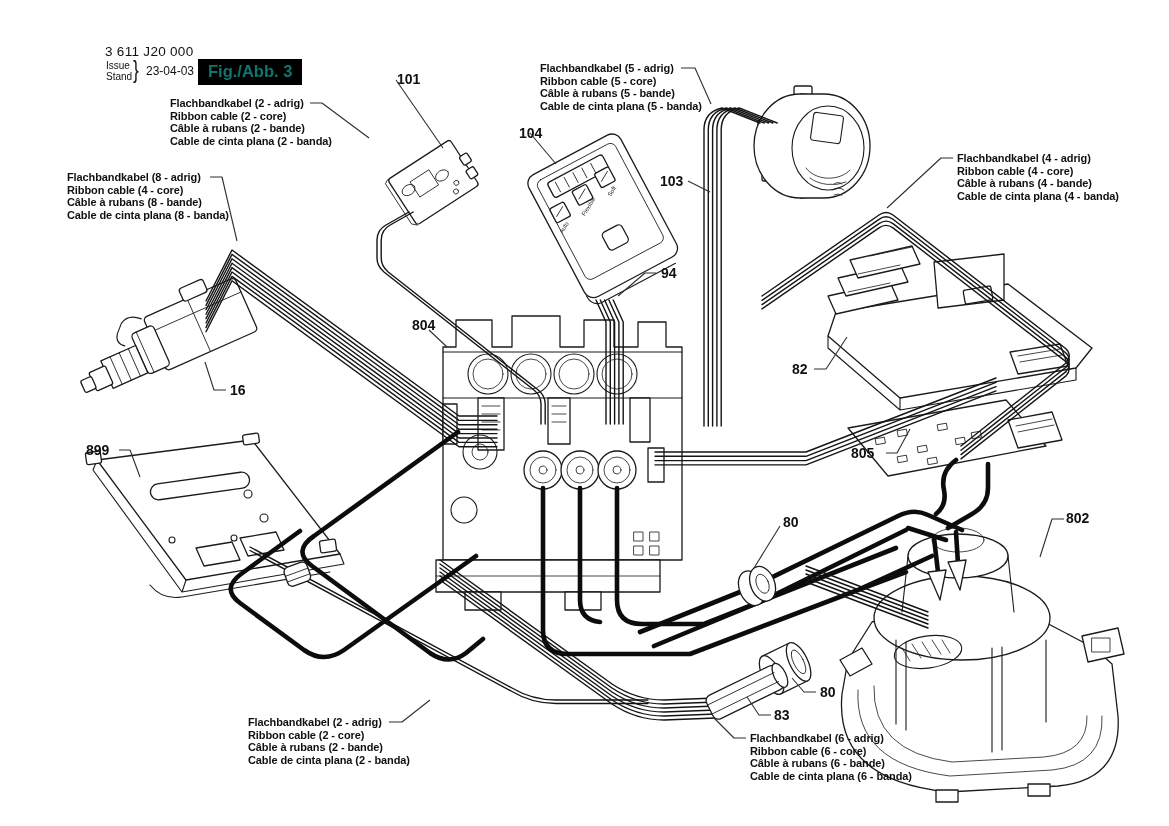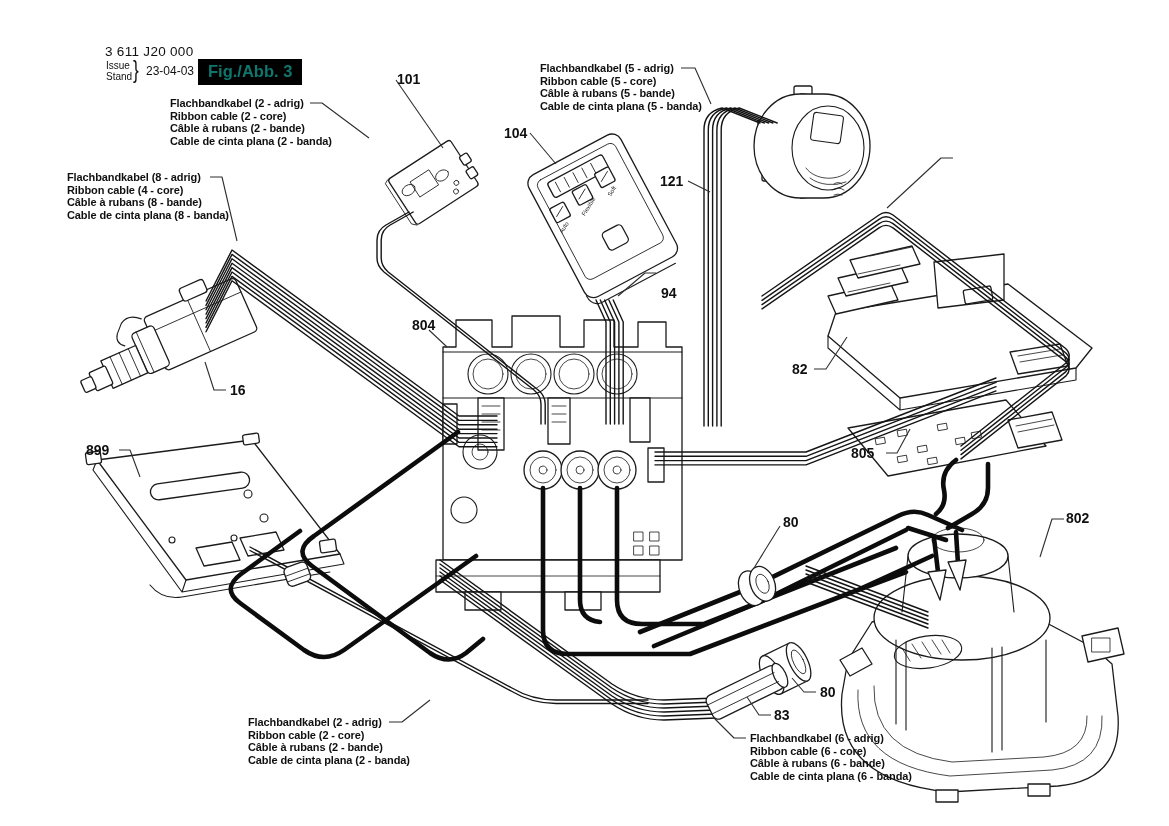--- a/index.html
+++ b/index.html
@@ -348,37 +348,43 @@
     <div>Ribbon cable (4 - core)</div>
     <div>Câble à rubans (8 - bande)</div>
     <div>Cable de cinta plana (8 - banda)</div>
   </div>
   <div class="lbl" style="left:540px;top:62px;">
     <div>Flachbandkabel (5 - adrig)</div>
     <div>Ribbon cable (5 - core)</div>
     <div>Câble à rubans (5 - bande)</div>
     <div>Cable de cinta plana (5 - banda)</div>
   </div>
+  <div class="lbl" style="left:957px;top:152px;">
+    <div>Flachbandkabel (4 - adrig)</div>
+    <div>Ribbon cable (4 - core)</div>
+    <div>Câble à rubans (4 - bande)</div>
+    <div>Cable de cinta plana (4 - banda)</div>
+  </div>
   <div class="lbl" style="left:248px;top:716px;">
     <div>Flachbandkabel (2 - adrig)</div>
     <div>Ribbon cable (2 - core)</div>
     <div>Câble à rubans (2 - bande)</div>
     <div>Cable de cinta plana (2 - banda)</div>
   </div>
   <div class="lbl" style="left:750px;top:732px;">
     <div>Flachbandkabel (6 - adrig)</div>
     <div>Ribbon cable (6 - core)</div>
     <div>Câble à rubans (6 - bande)</div>
     <div>Cable de cinta plana (6 - banda)</div>
   </div>
 
   <div class="pn" style="left:366px;top:71px;margin-left:31px;">101</div>
-  <div class="pn" style="left:504px;top:125px;text-align:center;">104</div>
-  <div class="pn" style="left:660px;top:173px;">121</div>
-  <div class="pn" style="left:661px;top:265px;margin-top:20px;">94</div>
+  <div class="pn" style="left:519px;top:125px;text-align:center;">104</div>
+  <div class="pn" style="left:660px;top:173px;">103</div>
+  <div class="pn" style="left:661px;top:265px;">94</div>
   <div class="pn" style="left:396px;top:317px;margin-left:16px;">804</div>
   <div class="pn" style="left:792px;top:361px;">82</div>
   <div class="pn" style="left:851px;top:445px;">805</div>
   <div class="pn" style="left:230px;top:382px;">16</div>
   <div class="pn" style="left:86px;top:442px;">899</div>
   <div class="pn" style="left:783px;top:514px;">80</div>
   <div class="pn" style="left:1066px;top:510px;">802</div>
   <div class="pn" style="left:820px;top:684px;">80</div>
   <div class="pn" style="left:774px;top:707px;text-align:center;">83</div>
 

